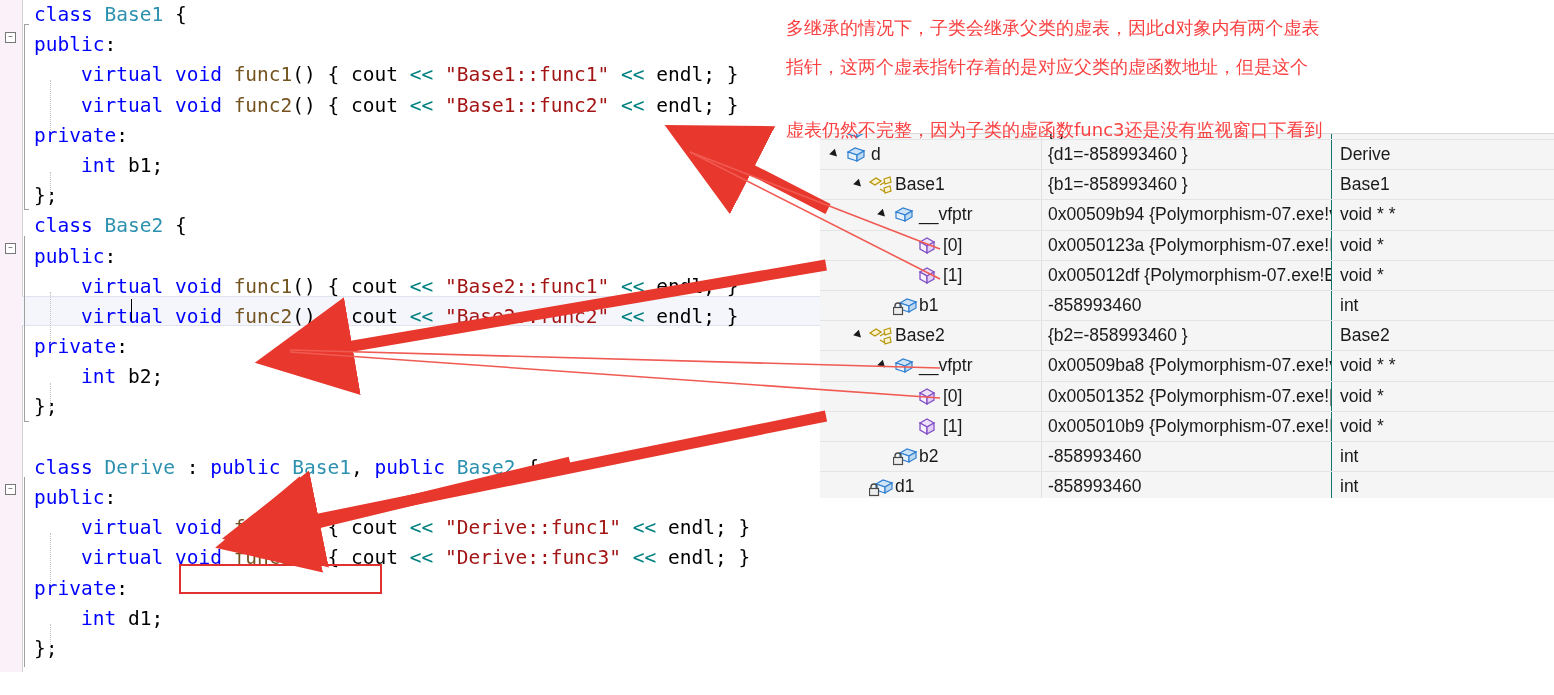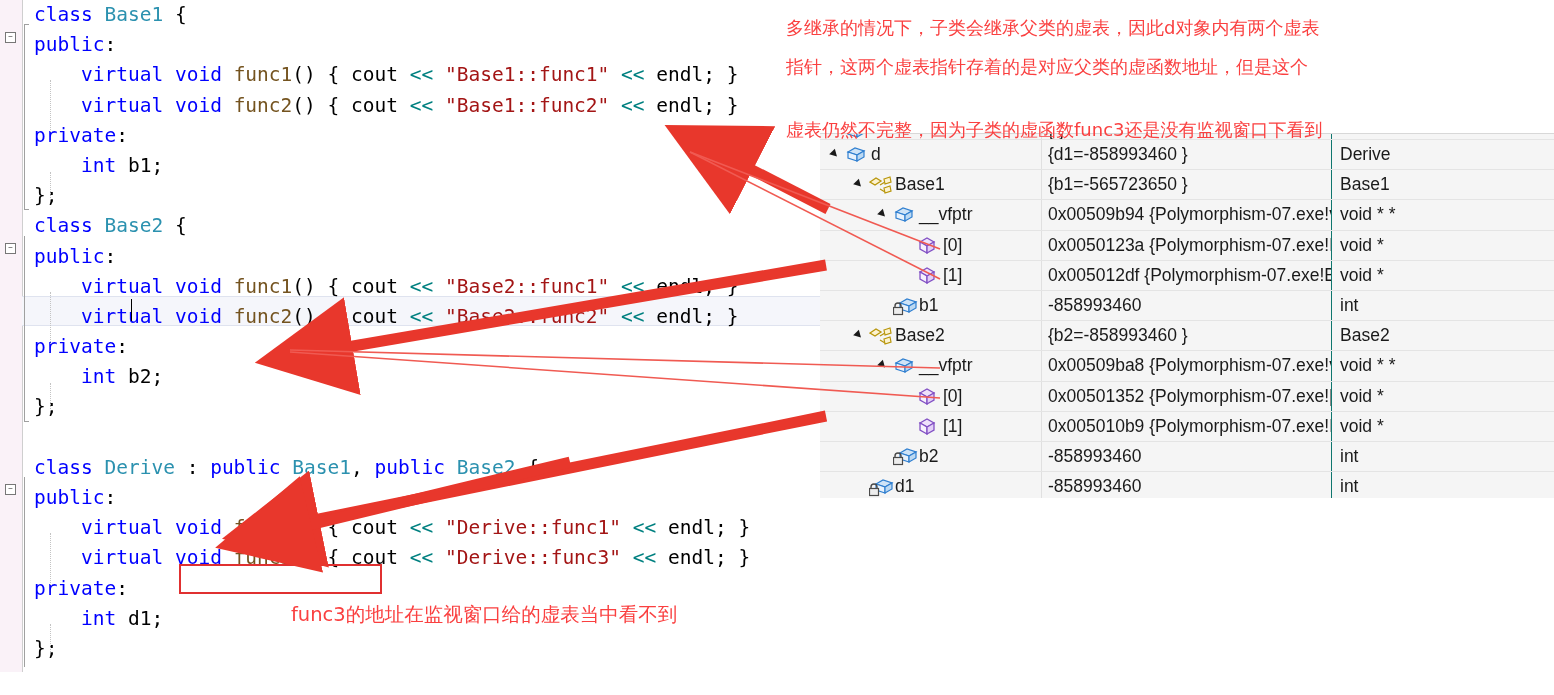--- a/index.html
+++ b/index.html
@@ -210,21 +210,21 @@
           <div class="wname" style="padding-left: 34px;">
             <span class="twisty open"></span>
             <span class="wicon"><svg width="24" height="18" viewBox="0 0 24 18">
                 <polygon points="1,6 7,2 12,5 6,9" fill="#fdf3cf" stroke="#b8960b" stroke-width="1.3"></polygon>
                 <path d="M11 9 l5 -3 M11 13 l5 3" stroke="#b8960b" stroke-width="1.3" fill="none"></path>
                 <polygon points="15,3 21,1 22,6 16,8" fill="#fdf3cf" stroke="#b8960b" stroke-width="1.2"></polygon>
                 <polygon points="15,12 21,10 22,15 16,17" fill="#fdf3cf" stroke="#b8960b" stroke-width="1.2"></polygon>
               </svg></span>
             <span class="wlabel">Base1</span>
           </div>
-          <div class="wval">{b1=-565723650 }</div>
+          <div class="wval">{b1=-858993460 }</div>
           <div class="wtype">Base1</div>
         </div>
         <div class="wrow alt">
           <div class="wname" style="padding-left: 58px;">
             <span class="twisty open"></span>
             <span class="wicon"><svg width="22" height="18" viewBox="0 0 22 18">
                 <polygon points="3,6 10,2 19,5 12,9" fill="#cfe4f7" stroke="#2f7fd0" stroke-width="1.2"></polygon>
                 <polygon points="3,6 12,9 12,15 3,12" fill="#e8f2fc" stroke="#2f7fd0" stroke-width="1.2"></polygon>
                 <polygon points="12,9 19,5 19,11 12,15" fill="#bcd9f2" stroke="#2f7fd0" stroke-width="1.2"></polygon>
               </svg></span>
@@ -358,21 +358,20 @@
           <div class="wtype">int</div>
         </div>
       </div>
   </div>
 
   <div class="anno" style="left:786px; top:11px;">多继承的情况下，子类会继承父类的虚表，因此d对象内有两个虚表</div>
   <div class="anno" style="left:786px; top:50px;">指针，这两个虚表指针存着的是对应父类的虚函数地址，但是这个</div>
   <div class="anno" style="left:786px; top:89px;margin-top:24px;">虚表仍然不完整，因为子类的虚函数func3还是没有监视窗口下看到</div>
 
 
-  <div class="anno anno-sm" style="left:291px; top:598px;">func3的地址在监视窗口给的虚表当中看不到</div>
 
   <svg class="overlay" viewBox="0 0 1554 695">
     <defs>
       <marker id="ah" markerWidth="9" markerHeight="9" refX="6.4" refY="4.5" orient="auto">
         <polygon points="0,0 9,4.5 0,9" fill="#e8372c"></polygon>
       </marker>
     </defs>
 
     <line x1="828" y1="209" x2="690" y2="138" stroke="#e8372c" stroke-width="11" marker-end="url(#ah)"></line>
 

